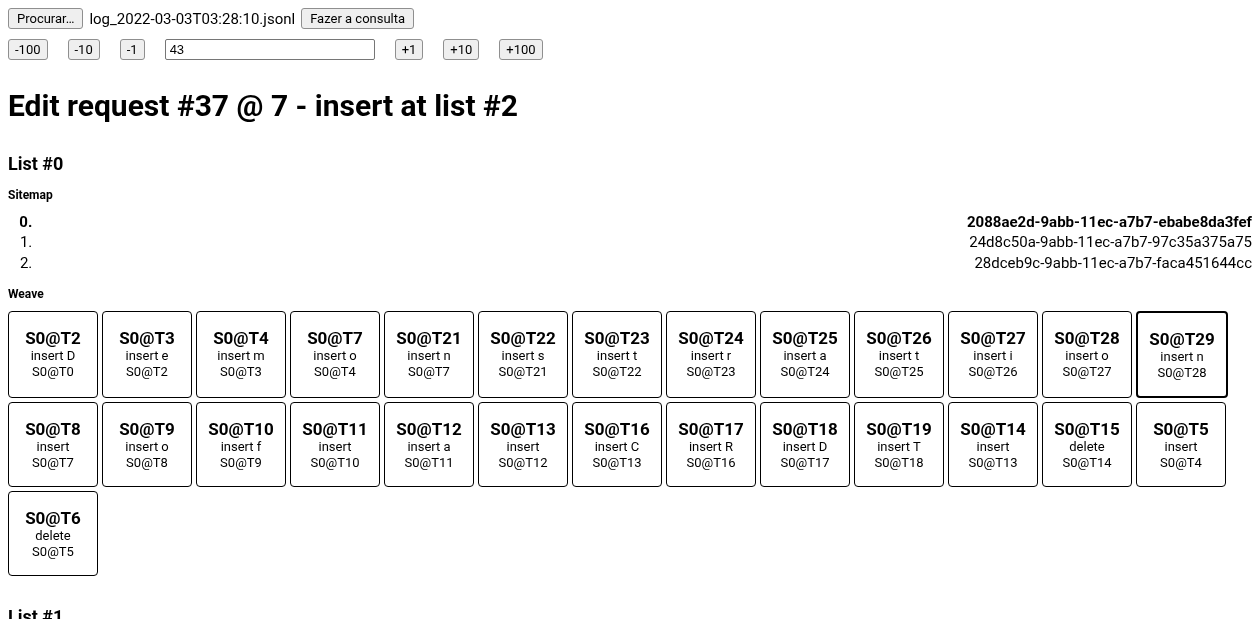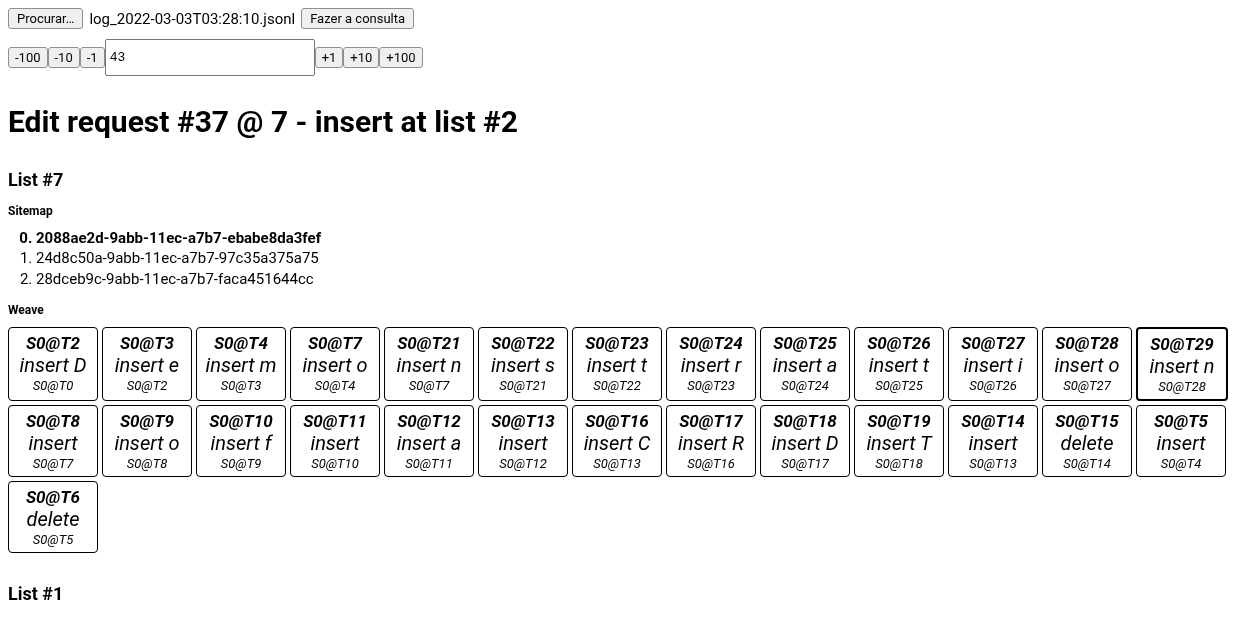--- a/index.html
+++ b/index.html
@@ -24,30 +24,29 @@
       gap: 2px;
       margin-bottom: 4px;
     }
     .top-controls .filename {
       font-size: 15px;
       padding: 0 4px;
     }
     .nav-controls {
       display: flex;
       align-items: center;
-      gap: 0;
+      gap: 20px;
       margin-top: 10px;
     }
     .nav-controls input[type="number"] {
       width: 200px;
       font-size: 13px;
-      padding: 10px 4px;
+      padding: 2px 4px;
       border: 1px solid #767676;
       border-radius: 2px;
-      font-family: Liberation Mono, monospace;
     }
     .nav-controls button {
       min-width: 24px;
       padding: 2px 6px;
     }
     h1 {
       font-size: 30px;
       font-weight: bold;
       margin-top: 28px;
       margin-bottom: 28px;
@@ -60,51 +59,51 @@
     }
     h4 {
       font-size: 12px;
       font-weight: bold;
       margin-top: 14px;
       margin-bottom: 10px;
     }
     ol {
       margin: 6px 0;
       padding-left: 28px;
+      text-align: right;
     }
     ol li {
       font-size: 15px;
       line-height: 1.35;
     }
     ol li.bold {
       font-weight: bold;
     }
     .weave-container {
       display: flex;
       flex-wrap: wrap;
       gap: 4px;
       margin-top: 8px;
     }
     .weave-card {
       border: 1px solid #000;
       border-radius: 4px;
-      padding: 5px 8px;
+      padding: 16px 8px;
       text-align: center;
       min-width: 72px;
-      font-style: italic;
     }
     .weave-card.highlighted {
       border-width: 2px;
     }
     .weave-card .card-title {
       font-weight: bold;
       font-size: 17px;
     }
     .weave-card .card-action {
-      font-size: 20px;
+      font-size: 13px;
       white-space: nowrap;
     }
     .weave-card .card-ref {
       font-size: 13px;
       margin-top: 1px;
     }
   </style>
 </head>
 <body>
 
@@ -120,21 +119,21 @@
   <button>-1</button>
   <input type="number" value="43" style="">
   <button>+1</button>
   <button>+10</button>
   <button>+100</button>
 </div>
 
 <h1>Edit request #37 @ 7 - insert at list #2</h1>
 
 <div id="lists">
-    <h3>List #7</h3>
+    <h3>List #0</h3>
     <h4>Sitemap</h4>
     <ol start="0">
       <li class="bold">2088ae2d-9abb-11ec-a7b7-ebabe8da3fef</li>
       <li>24d8c50a-9abb-11ec-a7b7-97c35a375a75</li>
       <li>28dceb9c-9abb-11ec-a7b7-faca451644cc</li>
     </ol>
     <h4>Weave</h4>
     <div class="weave-container">
       <div class="weave-card">
         <div class="card-title">S0@T2</div>

